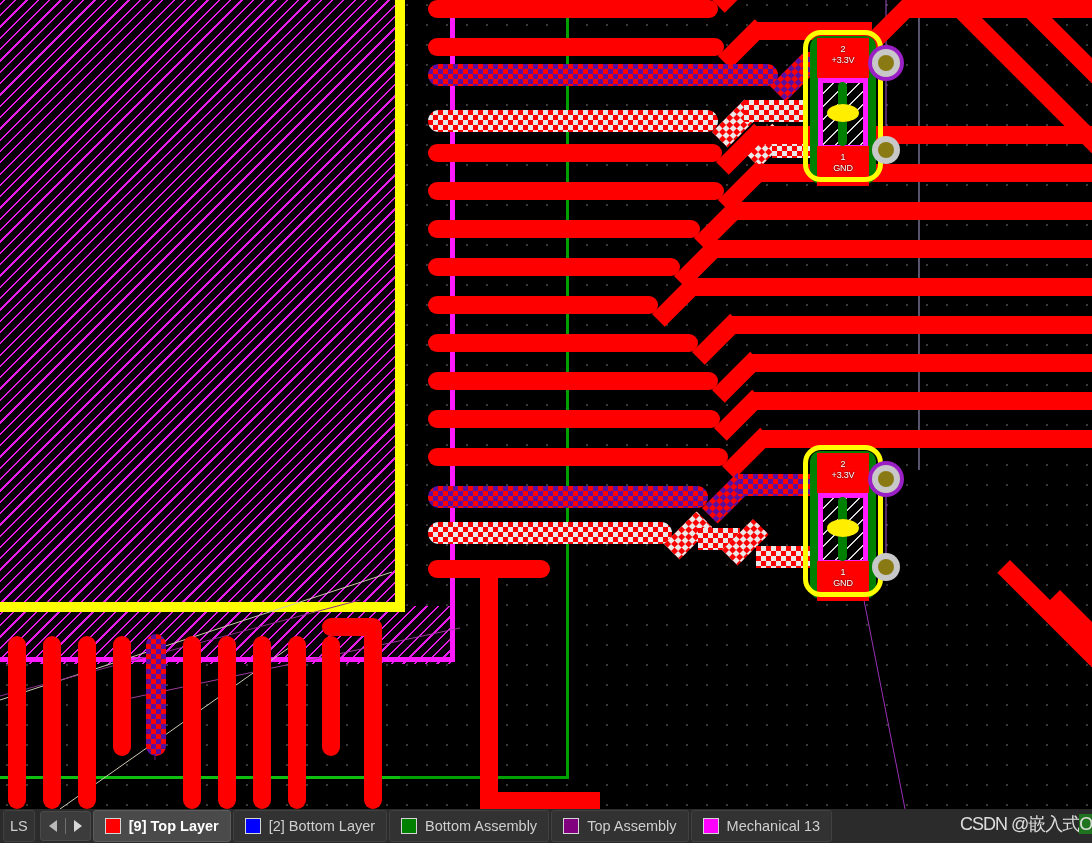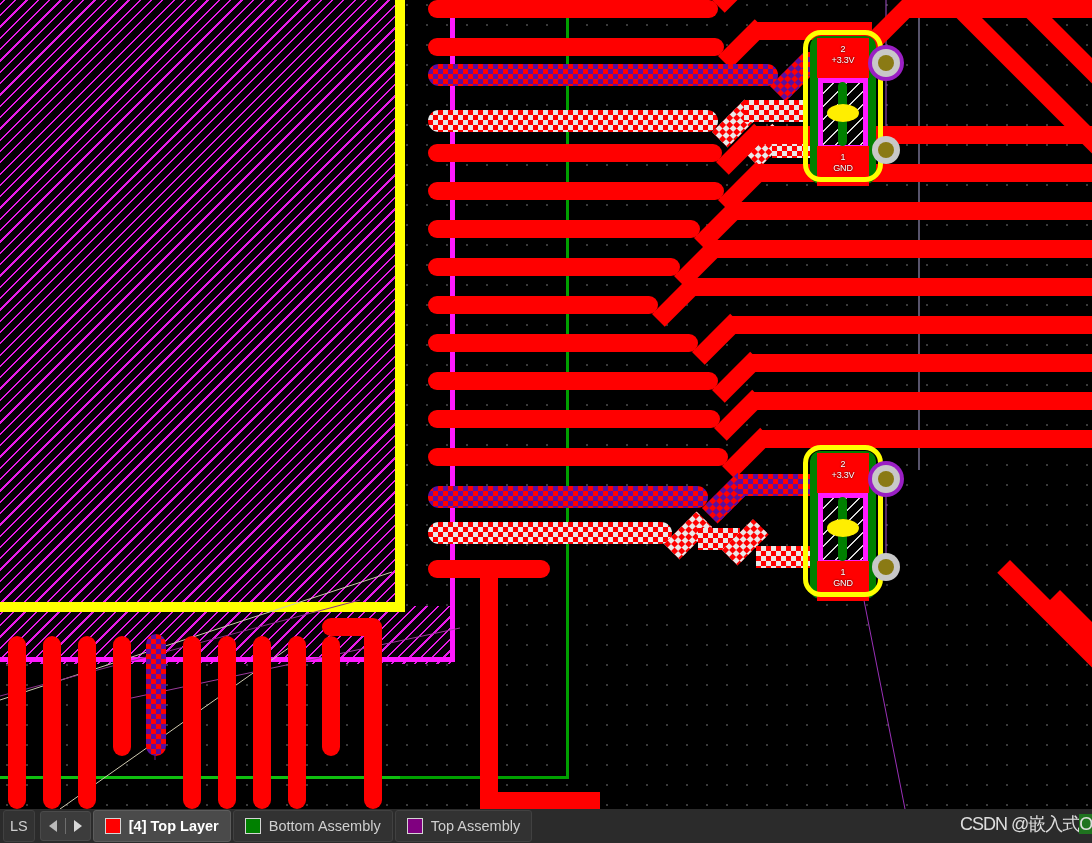--- a/index.html
+++ b/index.html
@@ -274,35 +274,43 @@
         <span class="arrow-l"></span>
       </div>
       <div class="navsep"></div>
       <div class="navbtn">
         <span class="arrow-r"></span>
       </div>
     </div>
 
     <div class="ltab active">
       <span class="lsw" style="background:#ff0000;"></span>
-      <span>[4] Top Layer</span>
-    </div>
-
+      <span>[9] Top Layer</span>
+    </div>
+
+    <div class="ltab">
+      <span class="lsw" style="background:#0000ff;"></span>
+      <span>[2] Bottom Layer</span>
+    </div>
 
 
     <div class="ltab">
       <span class="lsw" style="background:#008000;"></span>
       <span>Bottom Assembly</span>
     </div>
 
     <div class="ltab">
       <span class="lsw" style="background:#800080;"></span>
       <span>Top Assembly</span>
     </div>
 
+    <div class="ltab">
+      <span class="lsw" style="background:#ff00ff;"></span>
+      <span>Mechanical 13</span>
+    </div>
 
   </div>
 
   <div id="watermark">
     <span>CSDN @</span><span>嵌入式</span><span class="og">OG</span>
   </div>
 
 </div>
 
 </body></html>

